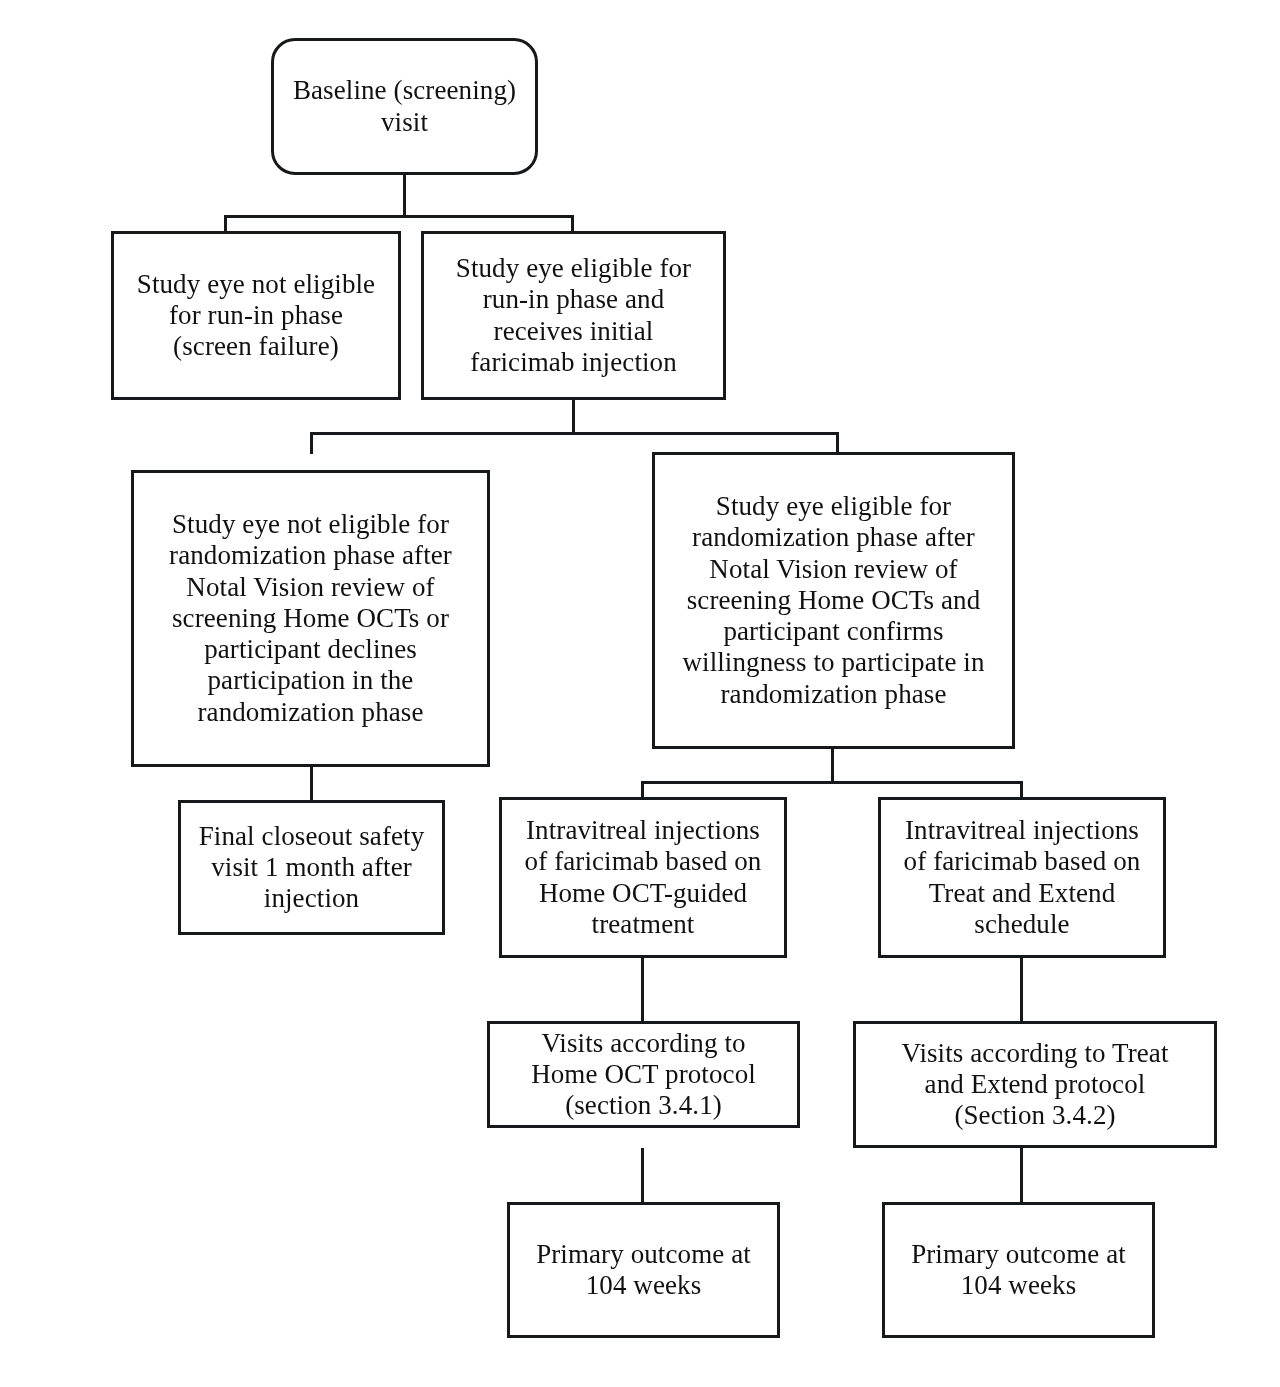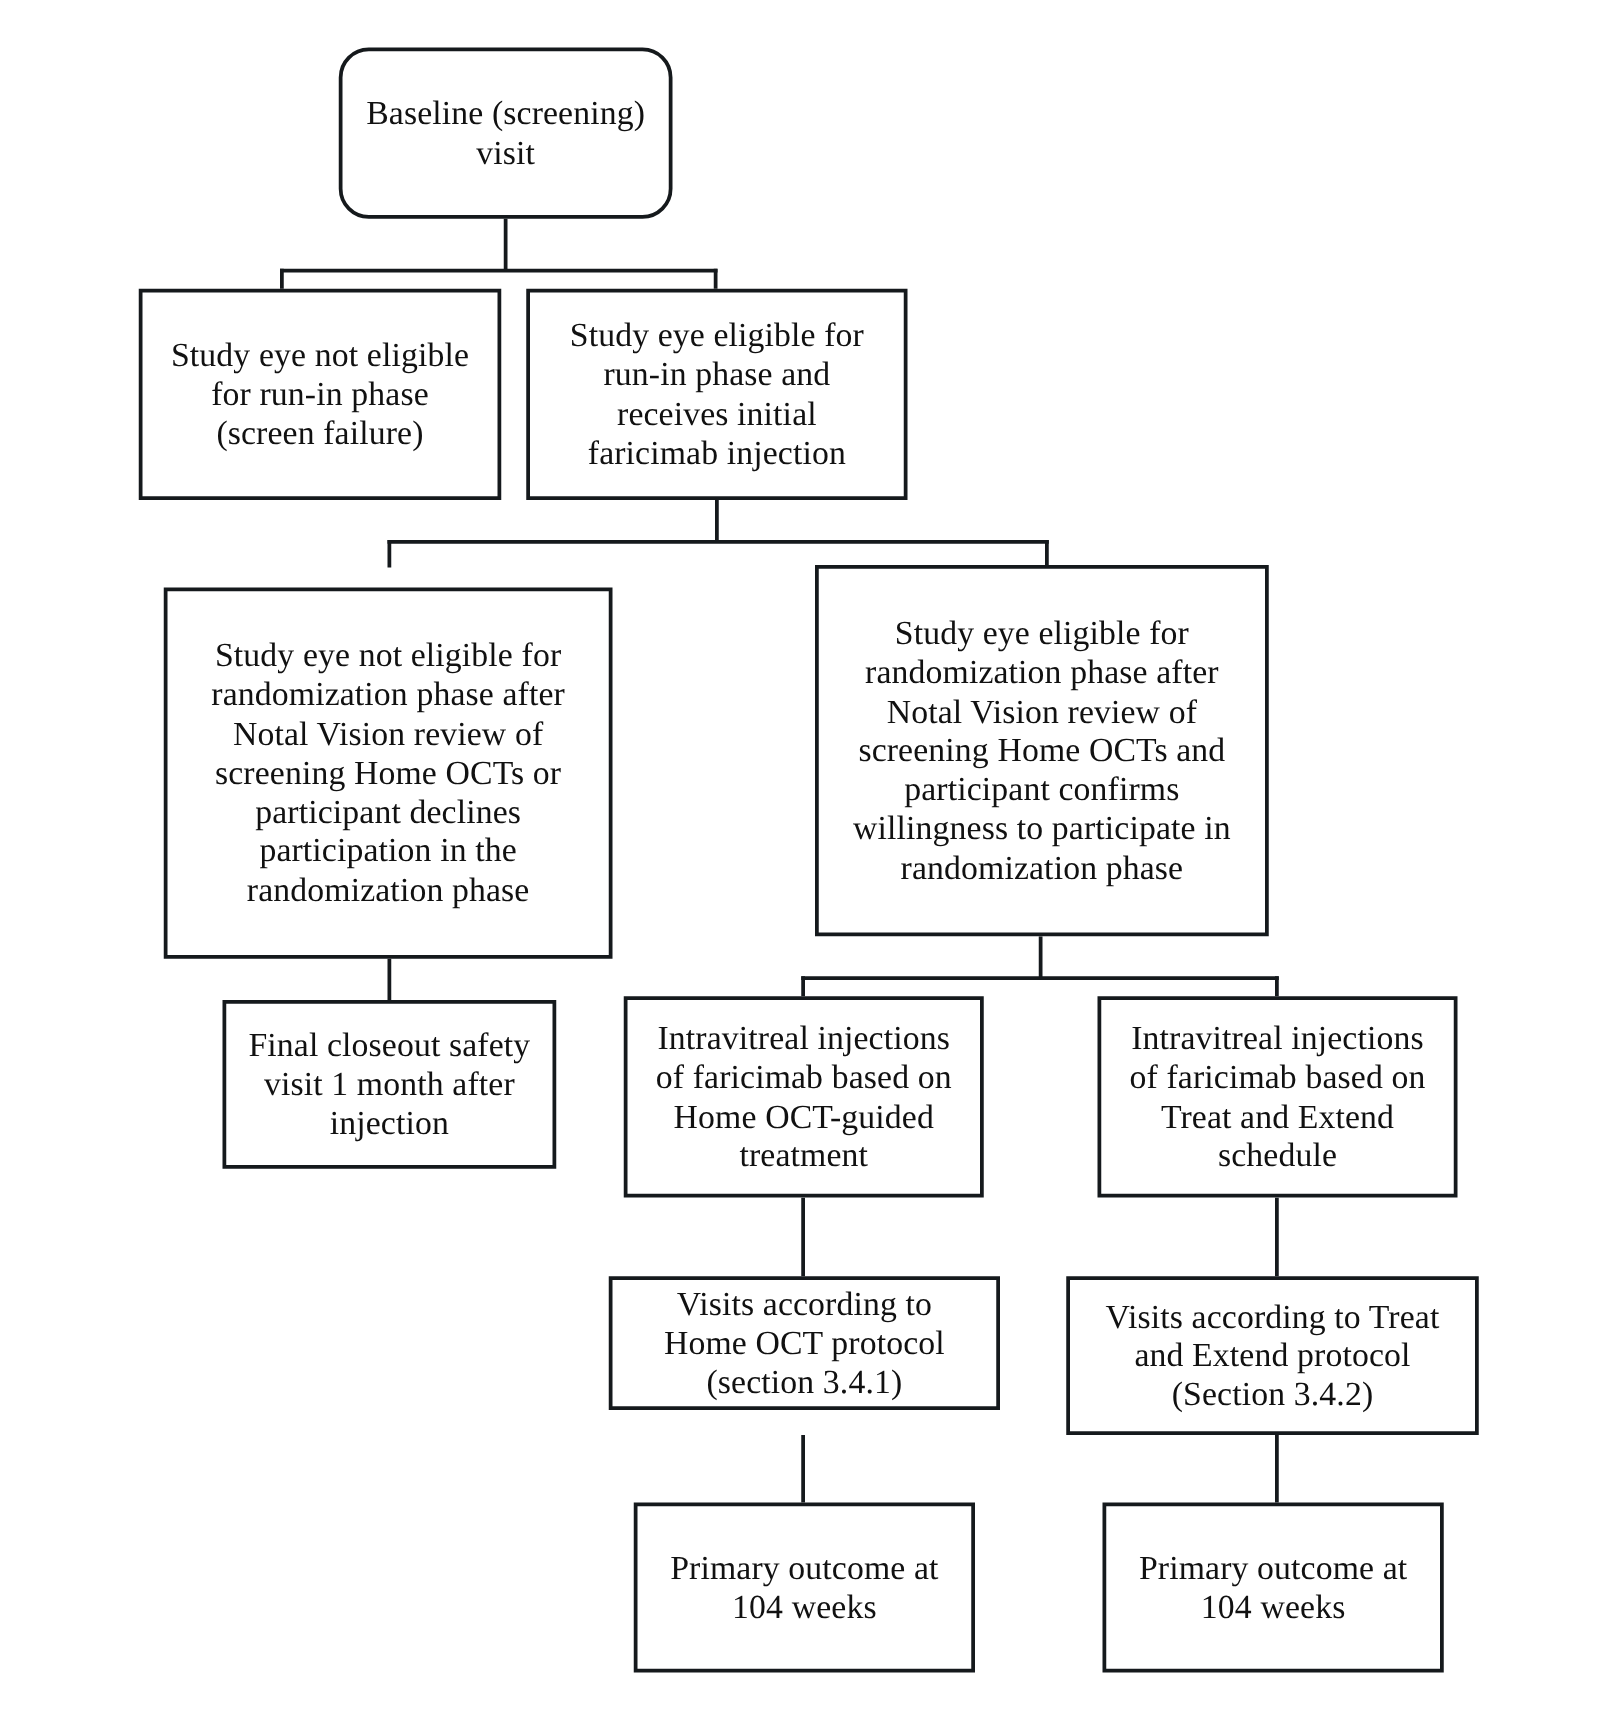--- a/index.html
+++ b/index.html
@@ -92,20 +92,20 @@
 of faricimab based on
 Home OCT-guided
 treatment</div>
     <div class="node" style="left: 878px; top: 797px; width: 288px; height: 161px;">Intravitreal injections
 of faricimab based on
 Treat and Extend
 schedule</div>
     <div class="node" style="left: 487px; top: 1021px; width: 313px; height: 107px;">Visits according to
 Home OCT protocol
 (section 3.4.1)</div>
-    <div class="node" style="left: 853px; top: 1021px; width: 330px; height: 127px;">Visits according to Treat
+    <div class="node" style="left: 853px; top: 1021px; width: 364px; height: 127px;">Visits according to Treat
 and Extend protocol
 (Section 3.4.2)</div>
     <div class="node" style="left: 507px; top: 1202px; width: 273px; height: 136px;">Primary outcome at
 104 weeks</div>
     <div class="node" style="left: 882px; top: 1202px; width: 273px; height: 136px;">Primary outcome at
 104 weeks</div>
   </div>
 
 </body></html>

